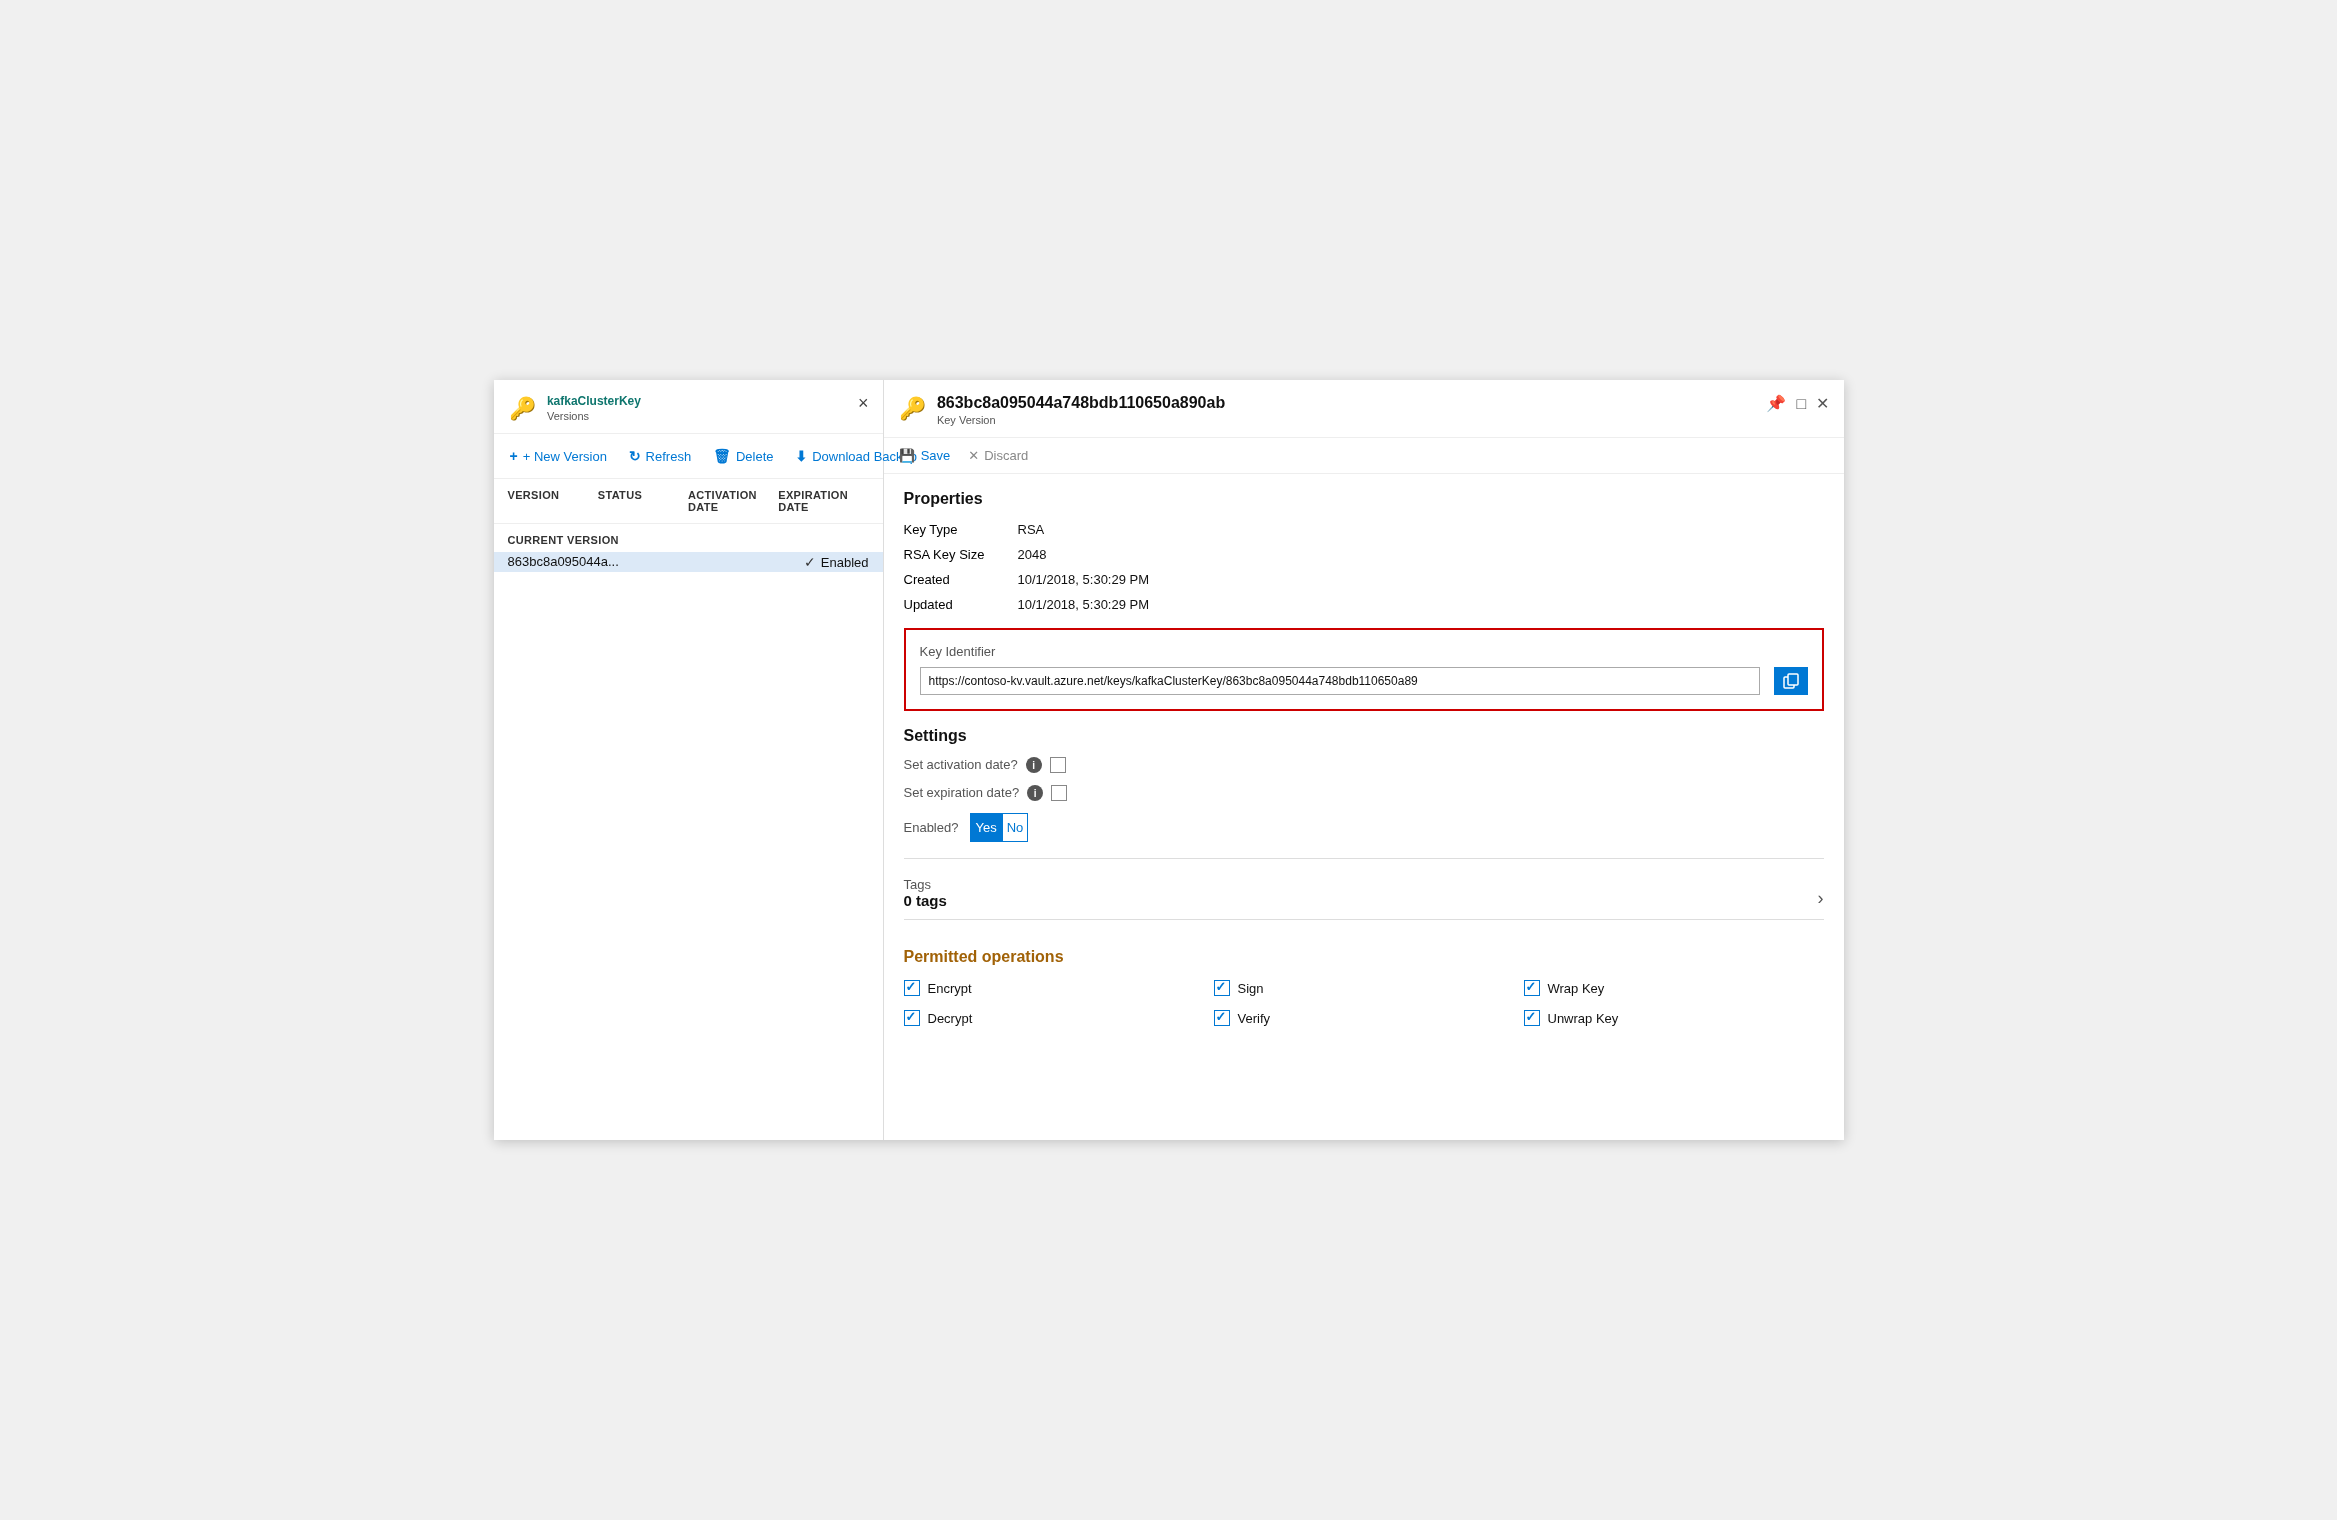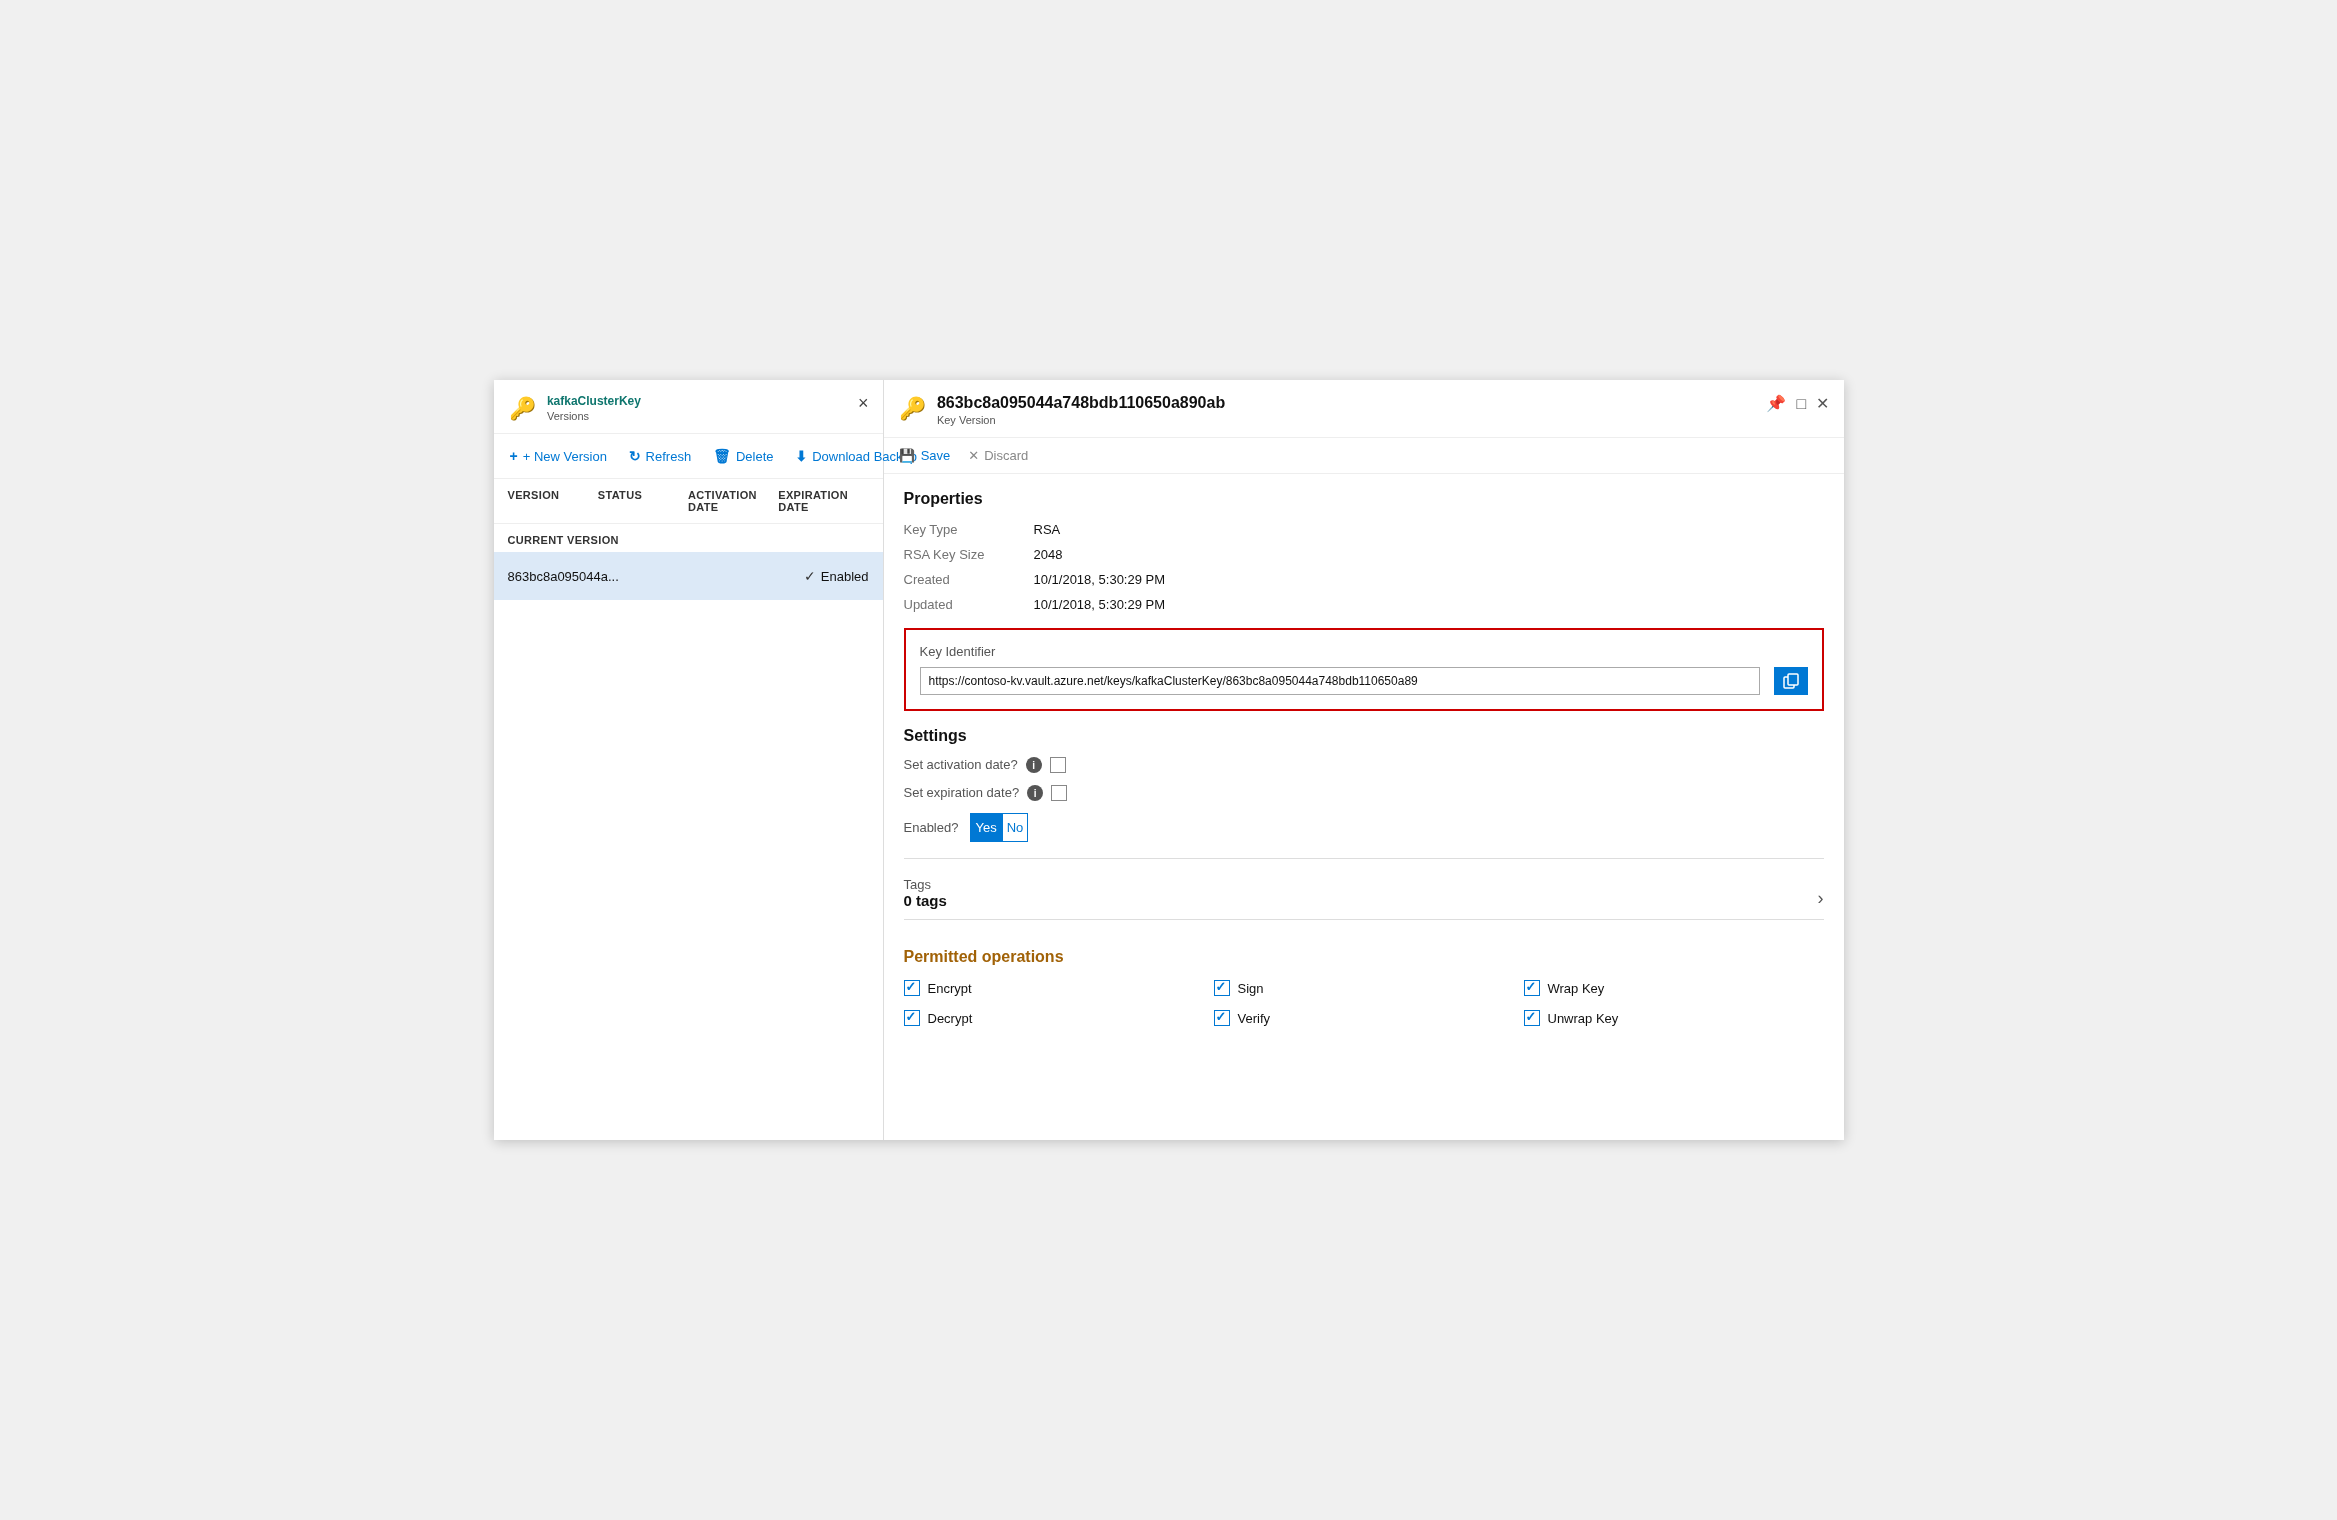--- a/index.html
+++ b/index.html
@@ -94,22 +94,22 @@
     }
     .section-label {
       padding: 10px 14px 4px 14px;
       font-size: 11px;
       font-weight: 700;
       color: #333;
       letter-spacing: 0.03em;
     }
     .key-row {
       display: flex;
-      align-items: flex-end;
-      padding: 16px 14px;
+      align-items: flex-start;
+      padding: 2px 14px;
       background: #dce9f7;
       margin: 2px 0;
     }
     .key-row-text {
       font-size: 13px;
       color: #111;
       flex: 1;
     }
     .key-row-status {
       display: flex;
@@ -195,22 +195,22 @@
       font-weight: 600;
       color: #111;
       margin-bottom: 14px;
     }
     .prop-row {
       display: flex;
       margin-bottom: 10px;
       font-size: 13px;
     }
     .prop-label {
-      color: #737373;
-      width: 130px;
+      color: #000000;
+      width: 114px;
       flex-shrink: 0;
     }
     .prop-value {
       color: #111;
     }
     .key-identifier-section {
       border: 2px solid #cc0000;
       padding: 14px;
       margin: 16px 0;
     }

